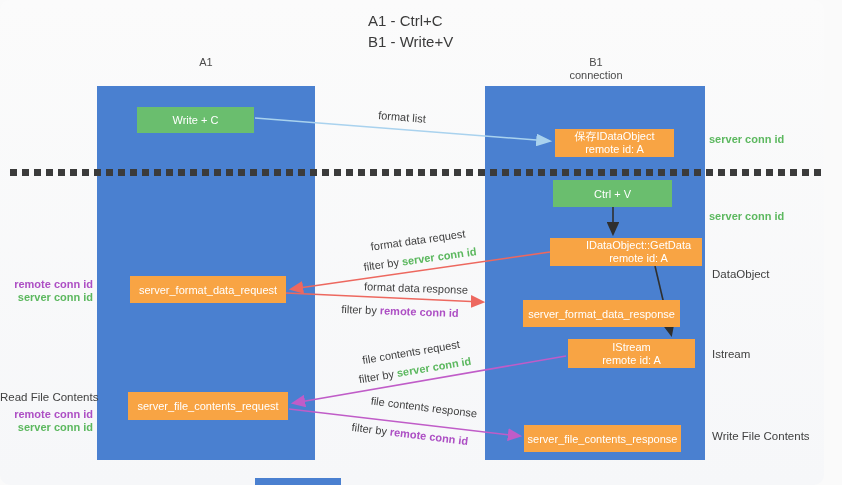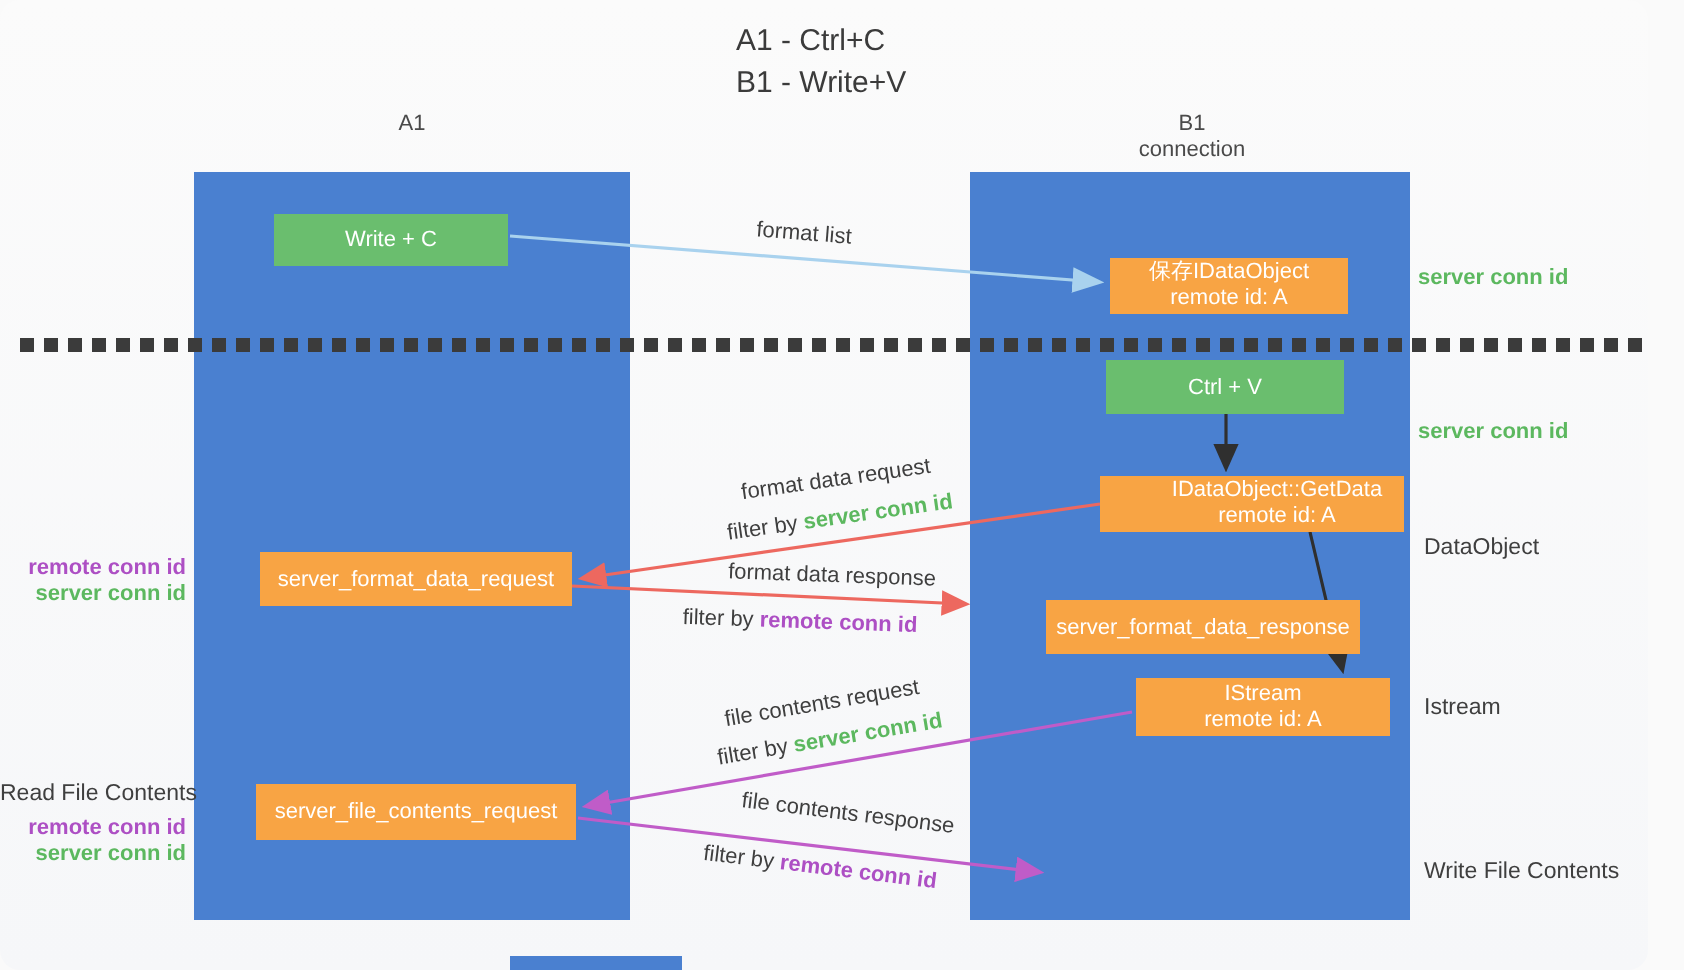--- a/index.html
+++ b/index.html
@@ -97,20 +97,23 @@
     <span>IDataObject::GetData</span>
     <span>remote id: A</span>
   </div>
   <div class="node orange" style="left:487px;top:300px;width:157px;height:27px;margin-left:36px;">
     <span>server_format_data_response</span>
   </div>
   <div class="node orange two-line" style="left:568px;top:339px;width:127px;height:29px;">
     <span>IStream</span>
     <span>remote id: A</span>
   </div>
+  <div class="node orange" style="left:524px;top:425px;width:157px;height:27px;">
+    <span>server_file_contents_response</span>
+  </div>
 
   <div class="alabel center" style="left:402px;top:117px;transform:translate(-50%,-50%) rotate(4.5deg);">format list</div>
 
   <div class="alabel center" style="left:418px;top:240px;transform:translate(-50%,-50%) rotate(-8deg);">format data request</div>
   <div class="alabel center" style="left:420px;top:259px;transform:translate(-50%,-50%) rotate(-8deg);">
     <span>filter by</span>
     <span class="g">server conn id</span>
   </div>
 
   <div class="alabel center" style="left:416px;top:288px;transform:translate(-50%,-50%) rotate(2deg);">format data response</div>

